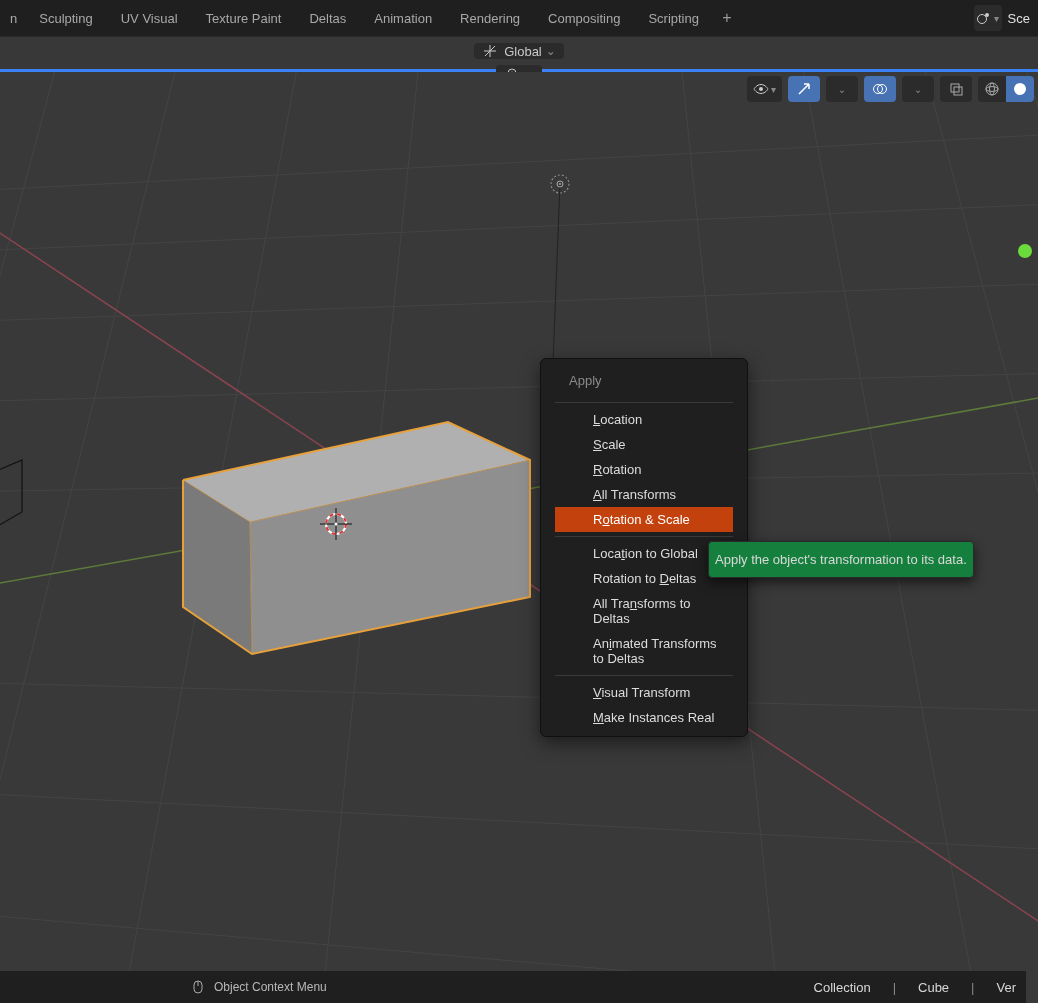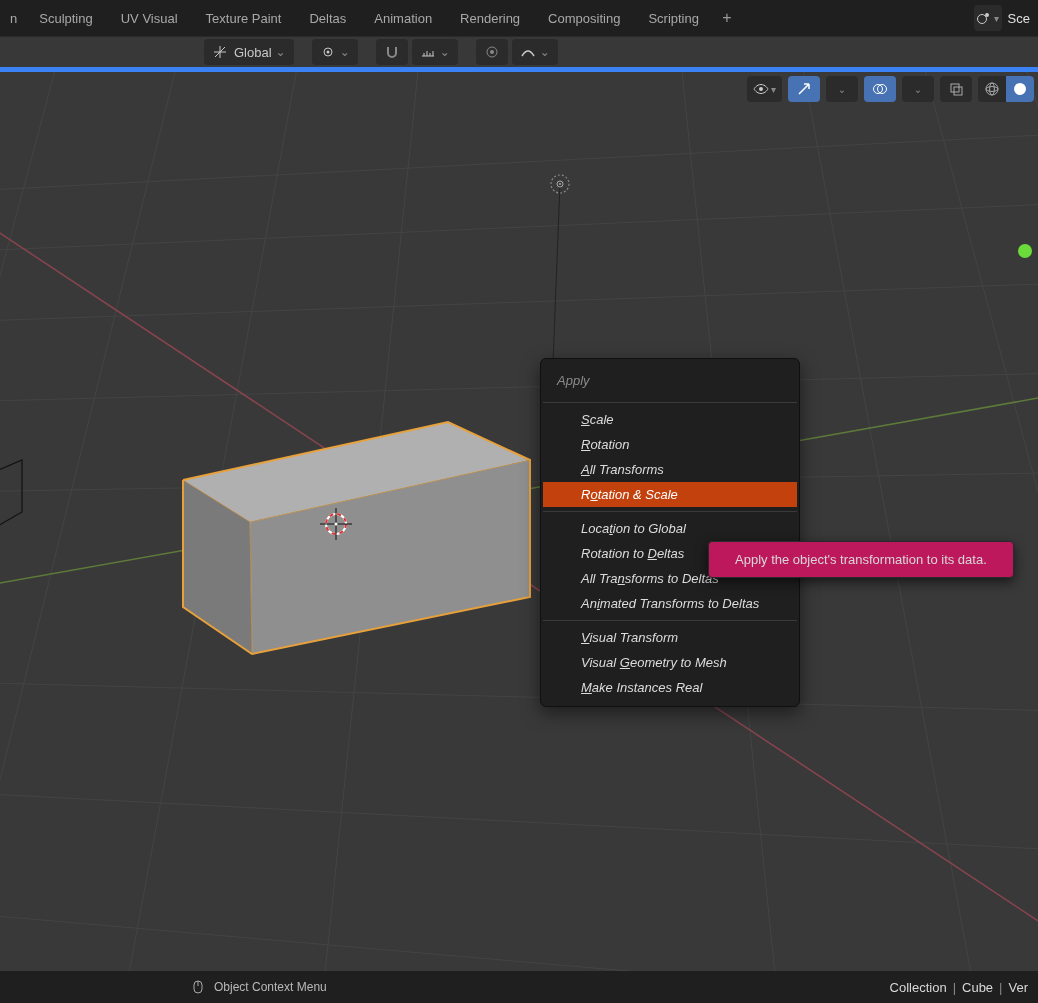--- a/index.html
+++ b/index.html
@@ -8,21 +8,21 @@
   
   .workspace-tabs { position: absolute; top: 0; left: 0; right: 0; height: 36px; background: #1f1f1f; display: flex; align-items: center; padding: 0 4px; }
   .workspace-tab { padding: 8px 14px; color: #a8a8a8; border-radius: 4px 4px 0 0; cursor: pointer; font-size: 13px; }
   .workspace-tab.leading { padding-left: 6px; padding-right: 8px; }
   .workspace-add { width: 28px; text-align: center; color: #9a9a9a; font-size: 16px; cursor: pointer; }
   .scene-area { margin-left: auto; display: flex; align-items: center; gap: 6px; padding-right: 4px; }
   .scene-icon { width: 28px; height: 26px; background: #2b2b2b; border-radius: 4px; display: flex; align-items: center; justify-content: center; color: #c8c8c8; font-size: 13px; }
   .scene-label { color: #e0e0e0; font-size: 13px; text-align: center; }
 
   
-  .secondary-bar { position: absolute; top: 36px; left: 0; right: 0; height: 36px; background: #383838; display: flex; align-items: center; gap: 18px; padding: 0 6px; border-top: 1px solid #2a2a2a; border-bottom: 5px solid #3b82f6; }
+  .secondary-bar { position: absolute; top: 36px; left: 0; right: 0; height: 36px; background: #383838; display: flex; align-items: center; gap: 6px; padding: 0 6px; border-top: 1px solid #2a2a2a; border-bottom: 3px solid #3b82f6; flex-direction: column; }
   .tb-group { display: flex; align-items: center; gap: 4px; }
   .tb-btn { height: 26px; min-width: 32px; background: #2b2b2b; border-radius: 4px; display: flex; align-items: center; justify-content: center; padding: 0 8px; color: #c8c8c8; cursor: pointer; font-size: 13px; }
   .tb-btn.dropdown::after { content: "⌄"; margin-left: 4px; font-size: 12px; color: #888; }
   .tb-spacer { margin-left: 180px; }
 
   
   .viewport-icons { position: absolute; top: 76px; right: 4px; display: flex; gap: 6px; align-items: center; }
   .vp-btn { height: 26px; min-width: 32px; background: #2b2b2b; border-radius: 4px; display: flex; align-items: center; justify-content: center; color: #c8c8c8; cursor: pointer; }
   .vp-btn.active { background: #4772b3; color: #fff; }
   .vp-btn.pill { padding: 0 6px; }
@@ -30,34 +30,34 @@
   .vp-shading .sh { width: 28px; height: 26px; display: flex; align-items: center; justify-content: center; cursor: pointer; color: #aaa; }
   .vp-shading .sh.active { background: #4772b3; color: #fff; }
 
   
   .viewport { position: absolute; top: 72px; left: 0; right: 0; bottom: 26px; background: #393939; overflow: hidden; }
 
   
   .green-dot { position: absolute; top: 172px; right: 6px; width: 14px; height: 14px; background: #6bdb3b; border-radius: 50%; }
 
   
-  .ctx-menu { position: absolute; top: 358px; left: 540px; width: 260px; background: #1f1f1f; border: 1px solid #101010; border-radius: 6px; box-shadow: 0 6px 18px rgba(0,0,0,0.5); padding: 6px 2px; font-style: italic; }
+  .ctx-menu { position: absolute; top: 358px; left: 540px; width: 208px; background: #1f1f1f; border: 1px solid #101010; border-radius: 6px; box-shadow: 0 6px 18px rgba(0,0,0,0.5); padding: 6px 14px; }
   .ctx-header { padding: 8px 14px 10px 14px; color: #8a8a8a; font-size: 13px; }
   .ctx-sep { height: 1px; background: #3a3a3a; margin: 4px 0; }
   .ctx-item { padding: 5px 14px 5px 38px; color: #dcdcdc; font-size: 13px; cursor: pointer; position: relative; }
   .ctx-item .ul { text-decoration: underline; }
   .ctx-item.highlight { background: #c2410c; color: #fff; }
 
   
-  .tooltip { position: absolute; top: 541px; left: 708px; background: #be185d; color: #d8d8d8; padding: 10px 26px; border-radius: 4px; border: 1px solid #2a2a2a; font-size: 13px; box-shadow: 0 4px 12px rgba(0,0,0,0.6); white-space: nowrap; }
-
-  
-  .status-bar { position: absolute; left: 0; right: 0; bottom: 0; height: 26px; background: #1f1f1f; display: flex; align-items: center; padding: 16px 10px; color: #b8b8b8; font-size: 12px; }
+  .tooltip { position: absolute; top: 541px; left: 708px; background: #15803d; color: #d8d8d8; padding: 10px 6px; border-radius: 4px; border: 1px solid #2a2a2a; font-size: 13px; box-shadow: 0 4px 12px rgba(0,0,0,0.6); white-space: nowrap; }
+
+  
+  .status-bar { position: absolute; left: 0; right: 12px; bottom: 0; height: 26px; background: #1f1f1f; display: flex; align-items: center; padding: 16px 10px; color: #b8b8b8; font-size: 12px; }
   .status-left { display: flex; align-items: center; gap: 8px; margin-left: 180px; }
-  .status-right { margin-left: auto; display: flex; align-items: center; gap: 6px; font-size: 13px; color: #d8d8d8; }
+  .status-right { margin-left: auto; display: flex; align-items: center; gap: 22px; font-size: 13px; color: #d8d8d8; }
   .status-right .sep { color: #888; }
 
   
   .scene-svg { position: absolute; top: 0; left: 0; width: 100%; height: 100%; }
 
   
   .ic { width: 16px; height: 16px; }
 </style>
 </head>
 <body>
@@ -238,36 +238,36 @@
           <circle cx="8" cy="8" r="6" fill="#fff"></circle>
         </svg>
     </div>
   </div>
 </div>
 
 <div class="ctx-menu">
   <div class="ctx-header">Apply</div>
   <div class="ctx-sep"></div>
 
+  <div class="ctx-item"><span></span><span class="ul">L</span><span>ocation</span></div>
   <div class="ctx-item"><span></span><span class="ul">S</span><span>cale</span></div>
   <div class="ctx-item"><span></span><span class="ul">R</span><span>otation</span></div>
   <div class="ctx-item"><span></span><span class="ul">A</span><span>ll Transforms</span></div>
   <div class="ctx-item highlight"><span>R</span><span class="ul">o</span><span>tation &amp; Scale</span></div>
 
   <div class="ctx-sep"></div>
 
   <div class="ctx-item"><span>Loca</span><span class="ul">t</span><span>ion to Global</span></div>
   <div class="ctx-item"><span>Rotation to </span><span class="ul">D</span><span>eltas</span></div>
   <div class="ctx-item"><span>All Tra</span><span class="ul">n</span><span>sforms to Deltas</span></div>
   <div class="ctx-item"><span>An</span><span class="ul">i</span><span>mated Transforms to Deltas</span></div>
 
   <div class="ctx-sep"></div>
 
   <div class="ctx-item"><span></span><span class="ul">V</span><span>isual Transform</span></div>
-  <div class="ctx-item"><span>Visual </span><span class="ul">G</span><span>eometry to Mesh</span></div>
   <div class="ctx-item"><span></span><span class="ul">M</span><span>ake Instances Real</span></div>
 </div>
 
 <div class="tooltip">Apply the object's transformation to its data.</div>
 
 <div class="status-bar">
   <div class="status-left">
     <svg class="ic" viewBox="0 0 16 16">
         <rect x="4" y="2" width="8" height="12" rx="4" fill="none" stroke="#aaa"></rect>
         <line x1="8" y1="2" x2="8" y2="7" stroke="#aaa"></line>

